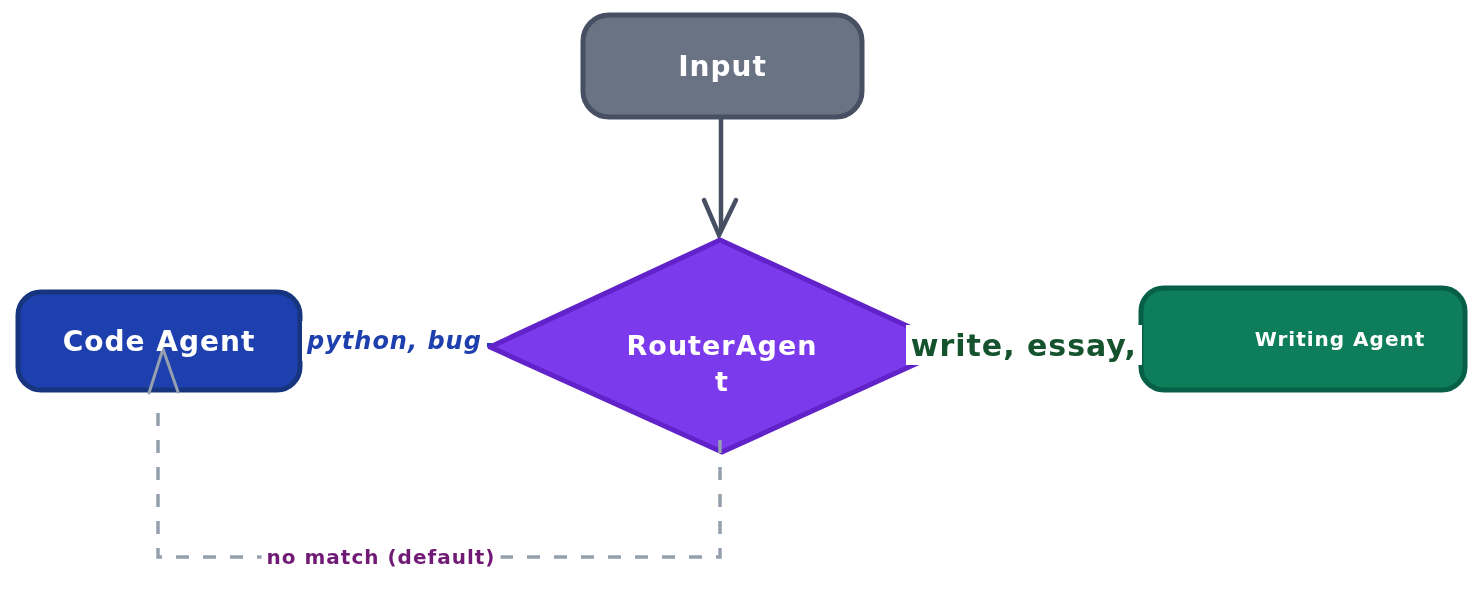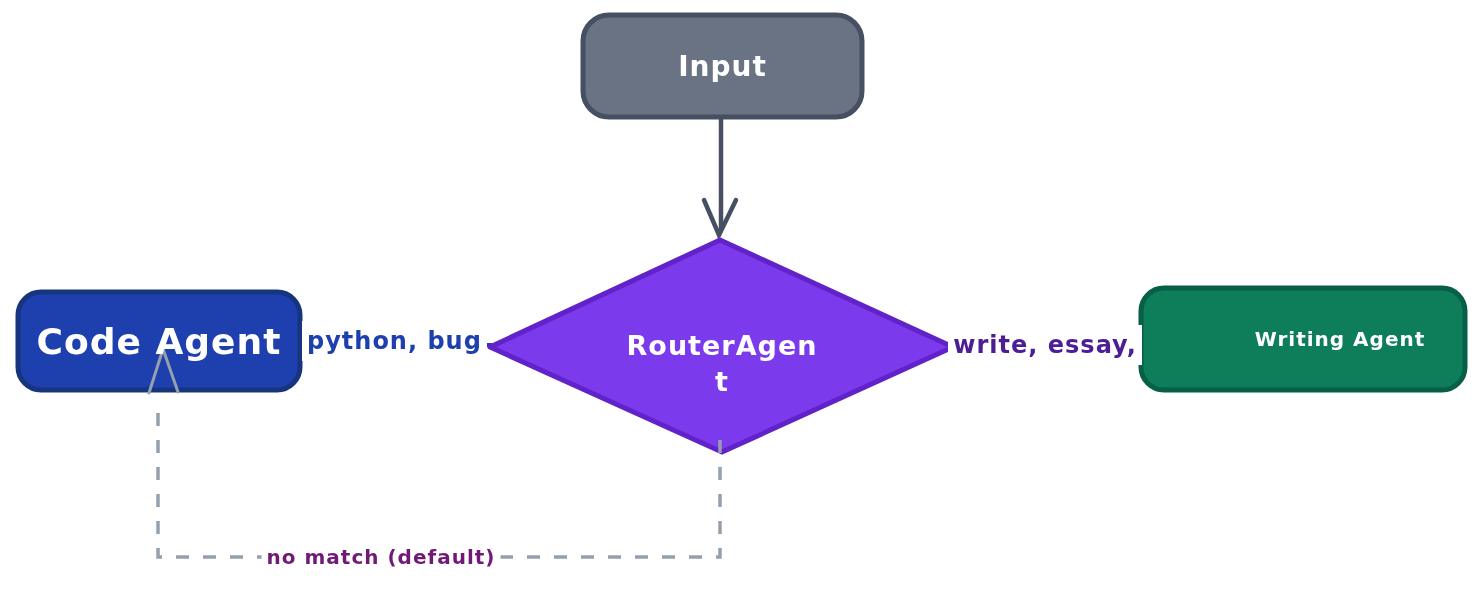--- a/index.html
+++ b/index.html
@@ -9,24 +9,24 @@
   }
   .canvas svg{position:absolute;left:0;top:0;}
   .lbl{
     position:absolute;display:flex;align-items:center;justify-content:center;
     font-weight:bold;letter-spacing:1px;text-align:center;white-space:pre-line;
   }
   .node-lbl{color:#ffffff;text-align:center;}
   .edge-lbl{background:#ffffff;padding:0 5px;white-space:nowrap;}
   .lbl-input{left:583px;top:15px;width:279px;height:102px;font-size:28px;}
   .lbl-router{left:572px;top:316px;width:300px;height:96px;font-size:27px;line-height:1.33;}
-  .lbl-code{left:18px;top:292px;width:282px;height:98px;font-size:36px;}
+  .lbl-code{left:18px;top:292px;width:282px;height:98px;font-size:28px;}
   .lbl-writing{left:1178px;top:288px;width:324px;height:102px;font-size:20px;}
-  .lbl-python{left:302px;top:321px;height:40px;font-size:24px;color:#1e40af;justify-content:flex-start;}
-  .lbl-write{right:338px;top:325px;height:40px;font-size:24px;color:#4c1d95;justify-content:flex-end;}
+  .lbl-python{left:302px;top:321px;height:40px;font-size:24px;color:#1e40af;justify-content:flex-start;font-style:italic;}
+  .lbl-write{right:338px;top:325px;height:40px;font-size:30px;color:#14532d;justify-content:flex-end;}
   .lbl-nomatch{left:381px;top:538px;height:38px;transform:translateX(-50%);font-size:20px;color:#701a75;}
 </style>
 </head>
 <body>
 
 <div class="canvas">
 
   <svg width="1480" height="595" viewBox="0 0 1480 595">
 
     <line x1="300" y1="345" x2="492" y2="345" stroke-width="4" stroke="#1e40af"></line>

